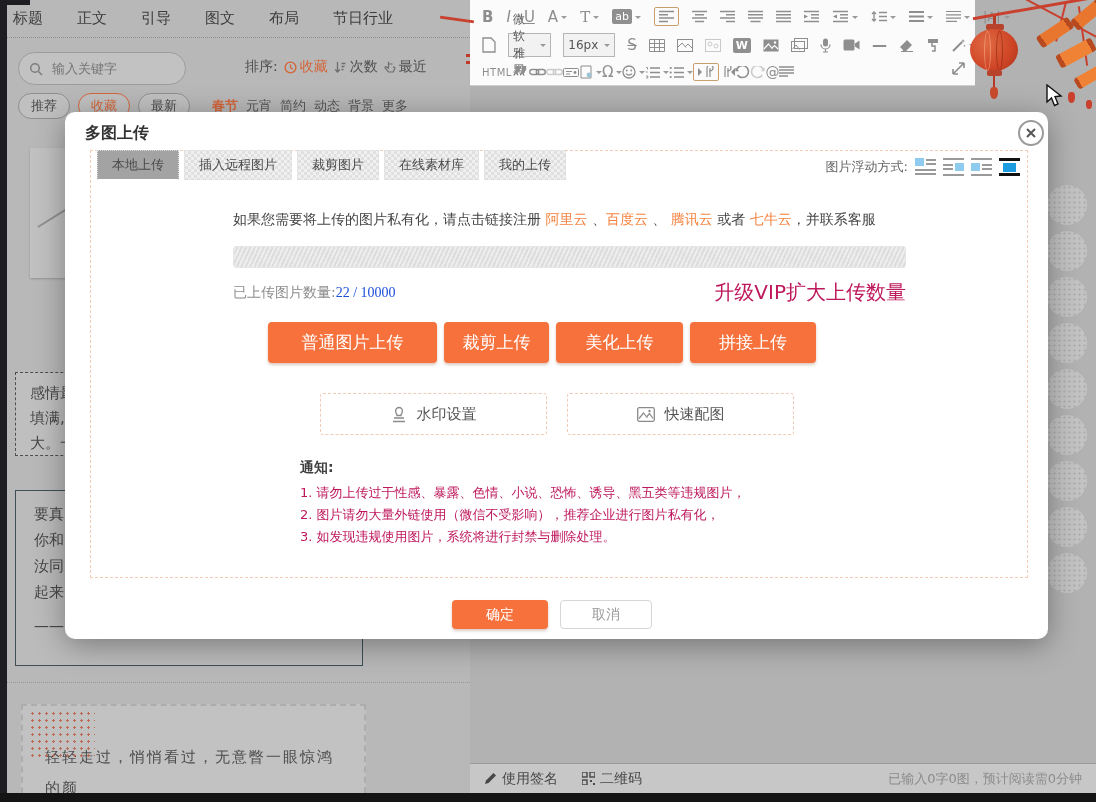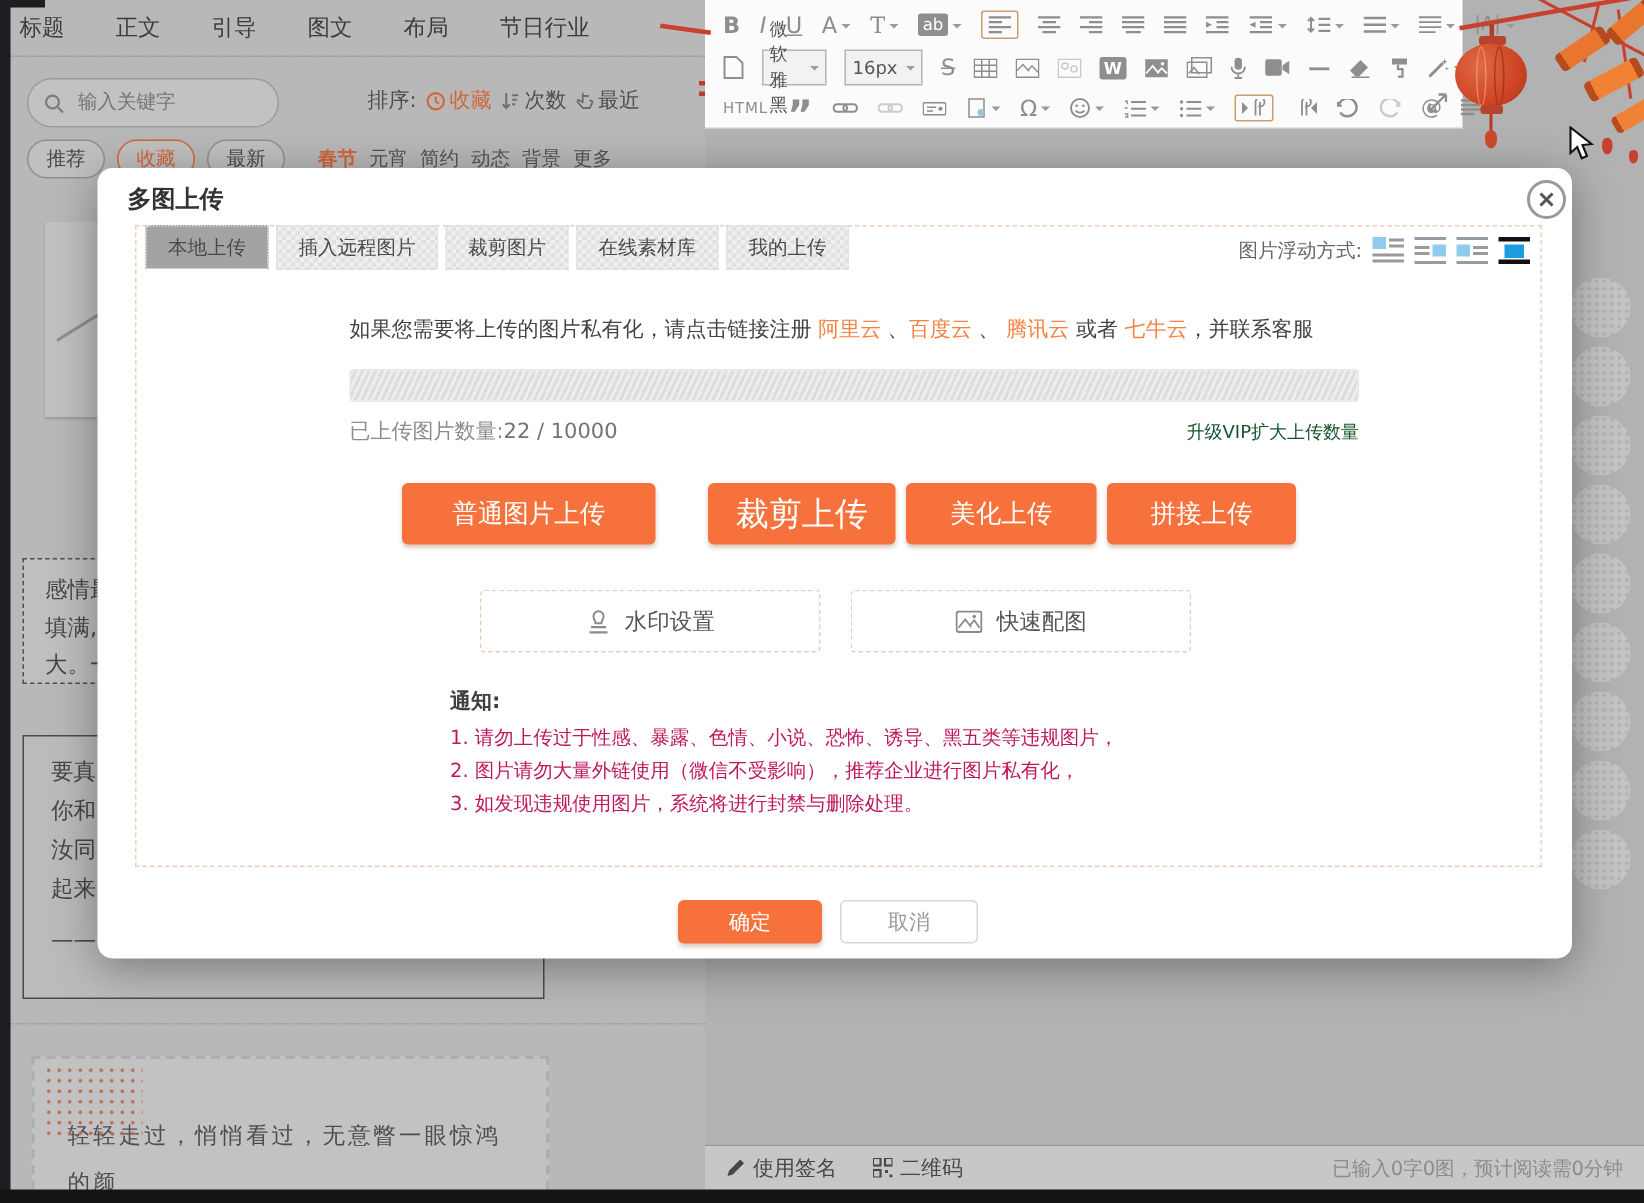--- a/index.html
+++ b/index.html
@@ -290,21 +290,21 @@
         </span>
       <span class="row">
           <svg width="14" height="14" viewBox="0 0 14 14">
             <path d="M1 13 10 4" stroke="#8e8e8e" stroke-width="2"></path>
             <path d="M11 1l.6 1.6L13 3l-1.4.6L11 5l-.5-1.4L9 3l1.5-.4zM12.5 6.5l.4 1 .9.3-.9.4-.4 1-.3-1-1-.4 1-.3z" fill="#8e8e8e"></path>
           </svg>
           <span class="caret"></span>
         </span>
     </div>
 
-    <div class="row abs" style="left:12px;top:60px;height:24px;gap:13px;">
+    <div class="row abs" style="left:12px;top:60px;height:24px;">
       <span style="font-size:10px;color:#8e8e8e;letter-spacing:.5px;">HTML</span>
       <span style="font-size:26px;color:#8e8e8e;font-weight:bold;line-height:10px;position:relative;top:5px;">”</span>
       <span>
           <svg width="17" height="10" viewBox="0 0 17 10">
             <rect x=".7" y="2.5" width="9" height="5" rx="2.5" fill="none" stroke="#8e8e8e" stroke-width="1.4"></rect>
             <rect x="7.3" y="2.5" width="9" height="5" rx="2.5" fill="none" stroke="#8e8e8e" stroke-width="1.4"></rect>
           </svg>
         </span>
       <span>
           <svg width="17" height="10" viewBox="0 0 17 10">
@@ -521,29 +521,29 @@
     </div>
 
     <div class="abs" style="left:168px;top:99px;width:680px;font-size:14px;color:#444;">
       <span>如果您需要将上传的图片私有化，请点击链接注册 </span><span style="color:#f5823f;cursor:pointer;">阿里云</span><span> 、</span><span style="color:#f5823f;cursor:pointer;">百度云</span><span> 、 </span><span style="color:#f5823f;cursor:pointer;">腾讯云</span><span> 或者 </span><span style="color:#f5823f;cursor:pointer;">七牛云</span><span>，并联系客服</span>
     </div>
 
     <div class="abs stripes" style="left:168px;top:134px;width:673px;height:22px;box-sizing:border-box;"></div>
 
     <div class="row abs" style="left:168px;top:167px;width:673px;">
       <span style="font-size:14px;color:#8c8c8c;">已上传图片数量: </span>
-      <span style="font-size:14px;color:#737373;">22 / 10000</span>
-      <span style="margin-left:auto;font-size:12px;color:#14532d;cursor:pointer;">升级VIP扩大上传数量</span>
+      <span style="font-size:14px;color:#1d4ed8;font-family:Liberation Serif, serif;">22 / 10000</span>
+      <span style="margin-left:auto;font-size:20px;color:#be185d;cursor:pointer;">升级VIP扩大上传数量</span>
     </div>
 
     <div class="row abs" style="left:203px;top:210px;gap:7px;">
       <div class="obtn" style="width:169px;height:41px;font-size:17px;">
           <span>普通图片上传</span>
         </div>
-      <div class="obtn" style="width:125px;height:41px;font-size:22px;margin-left:28px;">
+      <div class="obtn" style="width:105px;height:41px;font-size:17px;">
           <span>裁剪上传</span>
         </div>
       <div class="obtn" style="width:127px;height:41px;font-size:17px;">
           <span>美化上传</span>
         </div>
       <div class="obtn" style="width:126px;height:41px;font-size:17px;">
           <span>拼接上传</span>
         </div>
     </div>
 

